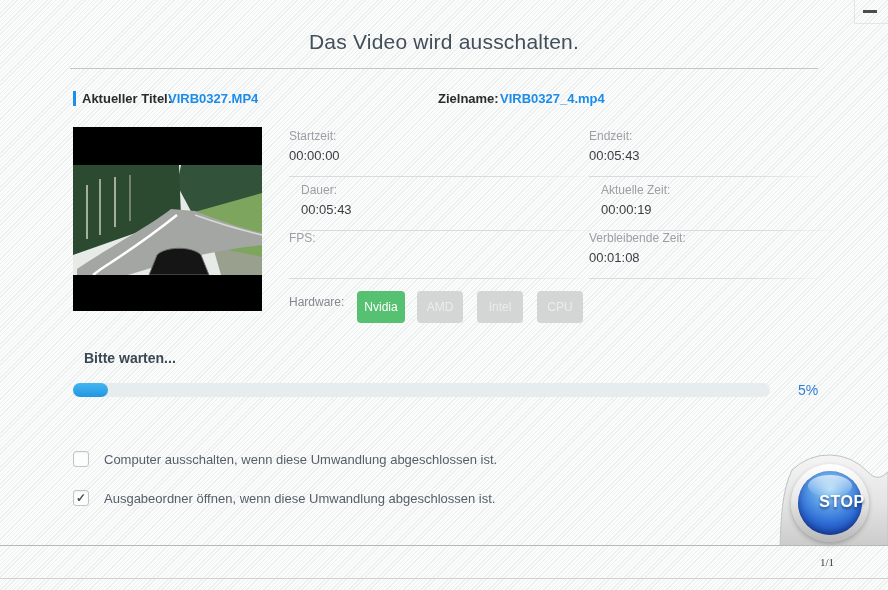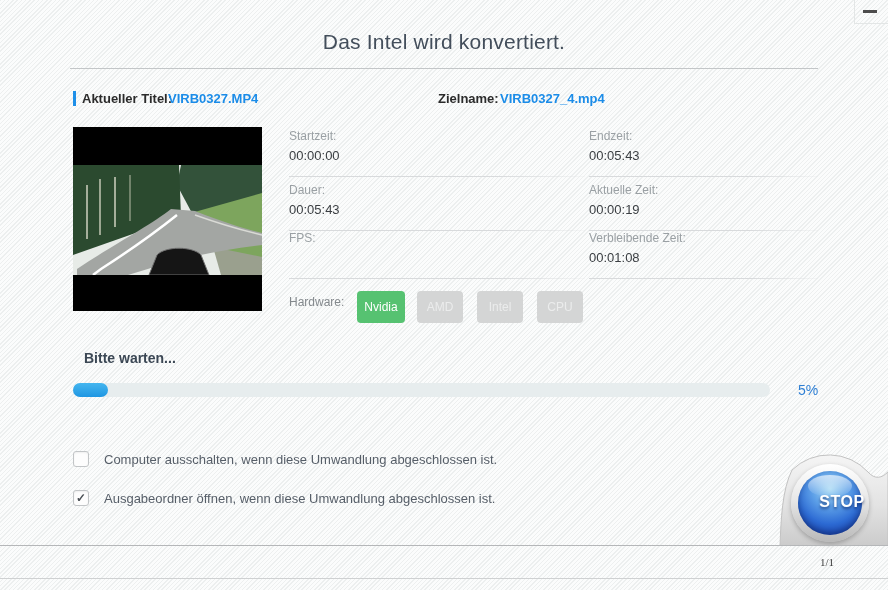--- a/index.html
+++ b/index.html
@@ -24,21 +24,21 @@
   .tgt-value{position:absolute;left:500px;top:1px;color:#1b8ce8;}
   
   .thumb{position:absolute;left:73px;top:127px;width:189px;height:184px;background:#000;}
   
   .cell{position:absolute;height:48px;}
   .cell .flabel{font-size:12px;color:#9aa0a4;display:block;}
   .cell .fvalue{font-size:13px;color:#3a3e42;display:block;margin-top:5px;}
   .cell .fsep{position:absolute;left:0;bottom:0;width:100%;height:1px;background:linear-gradient(90deg,#d8dadc 70%,rgba(216,218,220,0.15));}
   .colL{left:289px;width:296px;}
   .colR{left:589px;width:229px;}
-  .row1{top:129px;} .row2{top:183px;} .row3{top:231px;}
+  .row1{top:129px;} .row2{top:183px;margin-left:12px;} .row3{top:231px;}
   
   .hw-label{position:absolute;left:289px;top:295px;font-size:12px;color:#84898d;}
   .hw-btn{position:absolute;top:291px;height:32px;border:none;border-radius:4px;font-family:"Liberation Sans",sans-serif;font-size:12px;line-height:22px;text-align:center;padding:0;cursor:pointer;background:#d4d5d5;color:#ebecec;}
   .hw-btn.active{background:#56c271;color:#ffffff;}
   .hw-0{left:357px;width:48px;} .hw-1{left:417px;width:46px;} .hw-2{left:477px;width:46px;} .hw-3{left:537px;width:46px;}
   
   .wait-text{position:absolute;left:73px;top:350px;font-size:14px;font-weight:bold;color:#3b4754;margin-left:11px;}
   .progress-track{position:absolute;left:73px;top:383px;width:697px;height:14px;border-radius:8px;background:#e7edee;}
   .progress-fill{position:absolute;left:0;top:0;height:14px;border-radius:8px;background:linear-gradient(180deg,#45b6ef,#1f96e2);}
   .pct{position:absolute;left:798px;top:382px;font-size:14px;color:#2e7fd4;}
@@ -66,21 +66,21 @@
 </style>
 </head>
 <body>
 
 <div class="app">
 
   <div class="min-box">
     <div class="min-dash"></div>
   </div>
 
-  <div class="page-title">Das Intel wird konvertiert.</div>
+  <div class="page-title">Das Video wird ausschalten.</div>
   <div class="title-sep"></div>
 
   <div class="file-row">
     <div class="cur-bar"></div>
     <span class="cur-label">Aktueller Titel:</span>
     <span class="cur-value">VIRB0327.MP4</span>
     <span class="tgt-label">Zielname:</span>
     <span class="tgt-value">VIRB0327_4.mp4</span>
   </div>
 

